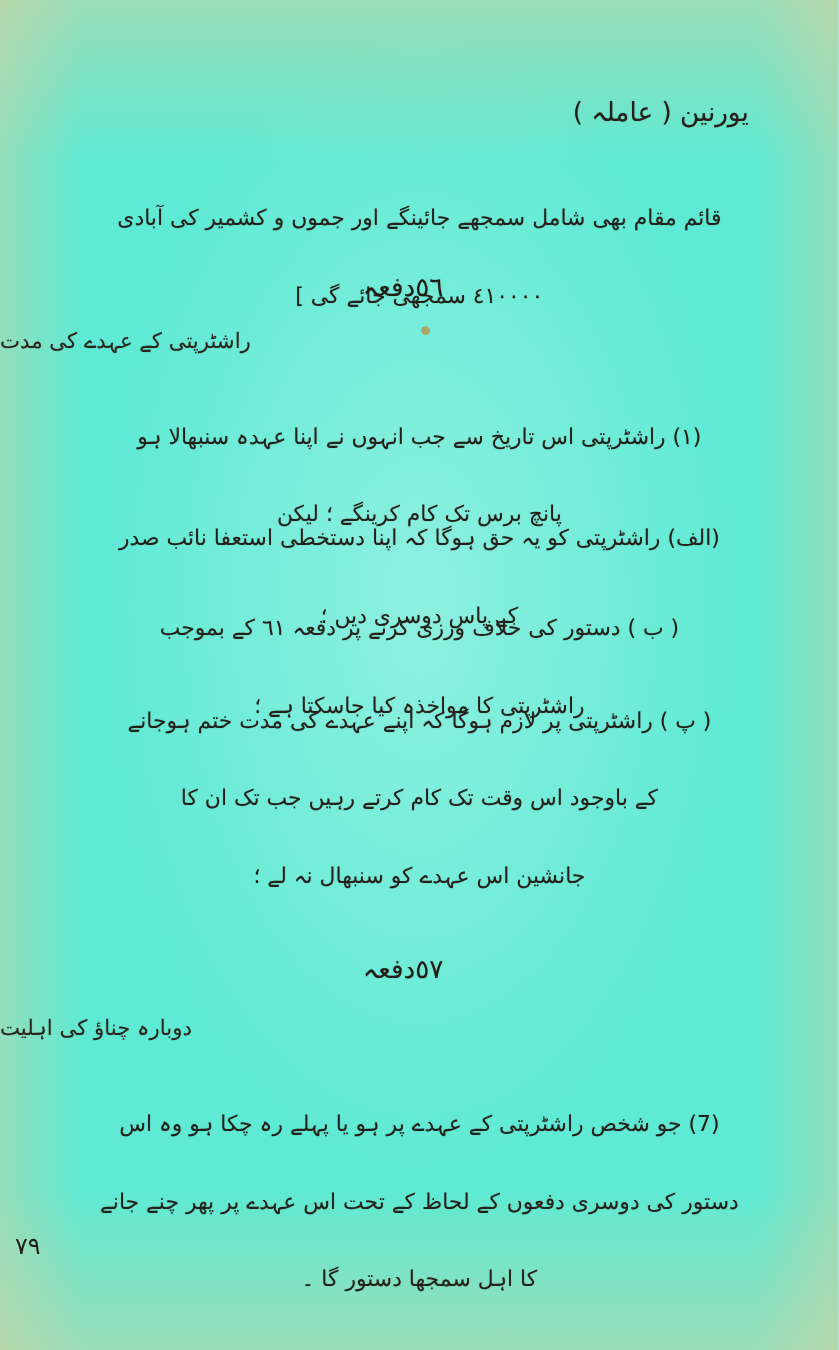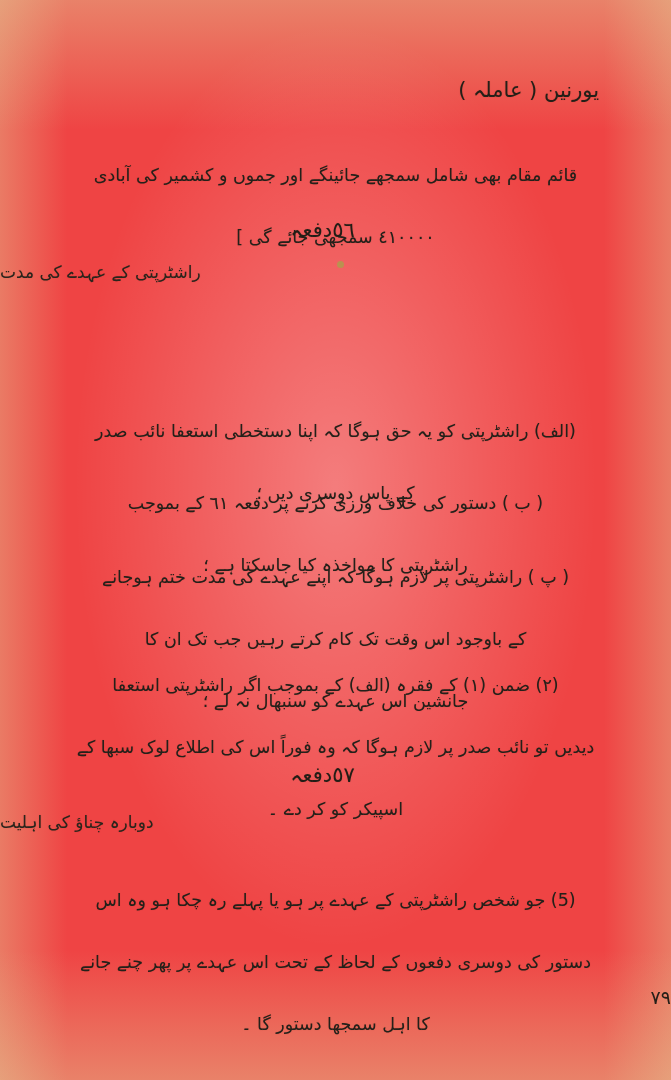--- a/index.html
+++ b/index.html
@@ -5,21 +5,21 @@
   html, body {
     margin: 0;
     padding: 0;
     background: #ffffff;
   }
   #page {
     position: relative;
     width: 671px;
     height: 1080px;
     margin: 0 auto;
-    background: #ef4444;
+    background: #5eead4;
     overflow: hidden;
     font-family: "DejaVu Sans", "Liberation Sans", sans-serif;
   }
   
   #page::before {
     content: "";
     position: absolute;
     inset: 0;
     pointer-events: none;
     background:
@@ -86,24 +86,25 @@
     font-size: 17px;
     white-space: nowrap;
     text-shadow: 0 0 1px rgba(60,45,20,0.25);
   }
 
   .page-number {
     position: absolute;
     left: 0;
     right: 0;
     bottom: 72px;
-    text-align: right;
+    text-align: left;
     font-size: 19px;
     color: #241f18;
     letter-spacing: 1px;
+    padding-left: 12px;
   }
 
   
   .ink-speck {
     position: absolute;
     top: 261px;
     left: 337px;
     width: 7px;
     height: 7px;
     border-radius: 50%;
@@ -122,49 +123,48 @@
     <span class="line l-right">قائم مقام بھی شامل سمجھے جائینگے اور جموں و کشمیر کی آبادی</span>
     <span class="line l-center">٤١٠٠٠٠ سمجھی جائے گی ]</span>
   </div>
 
   <div class="section-head" style="top:218px;">
     <span class="num">٥٦</span><span>دفعہ</span>
   </div>
   <div class="ink-speck"></div>
   <div class="section-sub" style="top:262px;">راشٹرپتی کے عہدے کی مدت</div>
 
+  <div class="text-block" style="top:305px;">
+    <span class="line l-right">(۱) راشٹرپتی اس تاریخ سے جب انہوں نے اپنا عہدہ سنبھالا ہو</span>
+    <span class="line l-center">پانچ برس تک کام کرینگے ؛ لیکن</span>
+  </div>
 
   <div class="text-block" style="top:386px;">
     <span class="line l-right">(الف) راشٹرپتی کو یہ حق ہوگا کہ اپنا دستخطی استعفا نائب صدر</span>
     <span class="line l-center">کے پاس دوسری دیں ؛</span>
   </div>
 
   <div class="text-block" style="top:458px;">
     <span class="line l-right">( ب ) دستور کی خلاف ورزی کرنے پر دفعہ ٦۱ کے بموجب</span>
     <span class="line l-center">راشٹرپتی کا مواخذہ کیا جاسکتا ہے ؛</span>
   </div>
 
   <div class="text-block" style="top:532px;">
     <span class="line l-right">( پ ) راشٹرپتی پر لازم ہوگا کہ اپنے عہدے کی مدت ختم ہوجانے</span>
     <span class="line l-center">کے باوجود اس وقت تک کام کرتے رہیں جب تک ان کا</span>
     <span class="line l-center">جانشین اس عہدے کو سنبھال نہ لے ؛</span>
   </div>
 
-  <div class="text-block" style="top:640px;">
-    <span class="line l-right">(۲) ضمن (۱) کے فقرہ (الف) کے بموجب اگر راشٹرپتی استعفا</span>
-    <span class="line l-right">دیدیں تو نائب صدر پر لازم ہوگا کہ وہ فوراً اس کی اطلاع لوک سبھا کے</span>
-    <span class="line l-left">اسپیکر کو کر دے ۔</span>
-  </div>
 
   <div class="section-head" style="top:763px;">
     <span class="num">٥۷</span><span>دفعہ</span>
   </div>
   <div class="section-sub" style="top:812px;">دوبارہ چناؤ کی اہلیت</div>
 
   <div class="text-block" style="top:855px;">
-    <span class="line l-right">(5) جو شخص راشٹرپتی کے عہدے پر ہو یا پہلے رہ چکا ہو وہ اس</span>
+    <span class="line l-right">(7) جو شخص راشٹرپتی کے عہدے پر ہو یا پہلے رہ چکا ہو وہ اس</span>
     <span class="line l-right">دستور کی دوسری دفعوں کے لحاظ کے تحت اس عہدے پر پھر چنے جانے</span>
     <span class="line l-center">کا اہل سمجھا دستور گا ۔</span>
   </div>
 
   <div class="page-number">۷۹</div>
 
 </div>
 
 </body></html>

